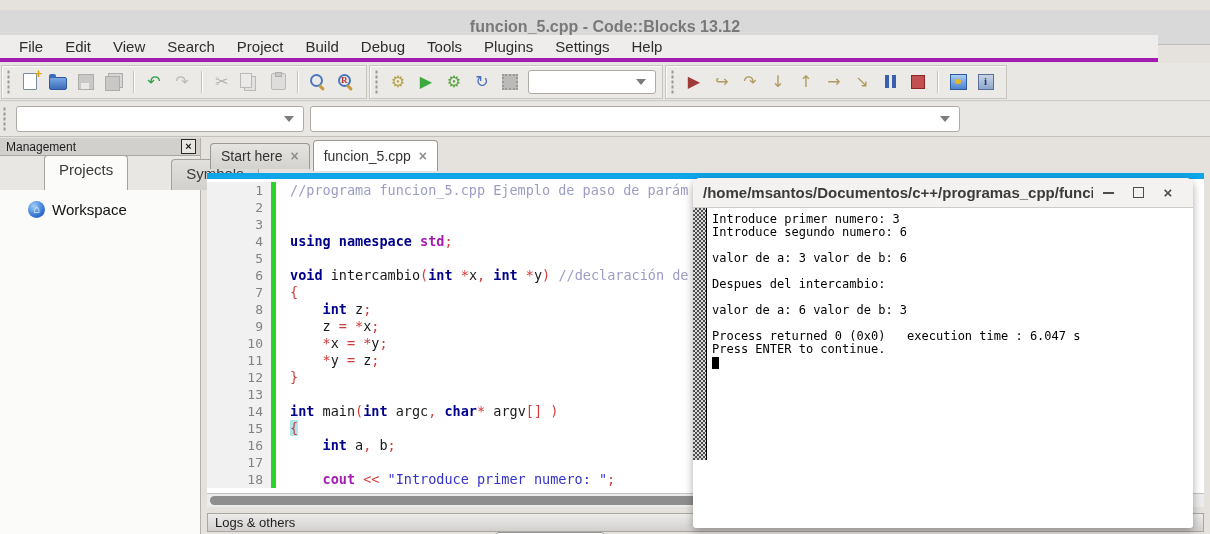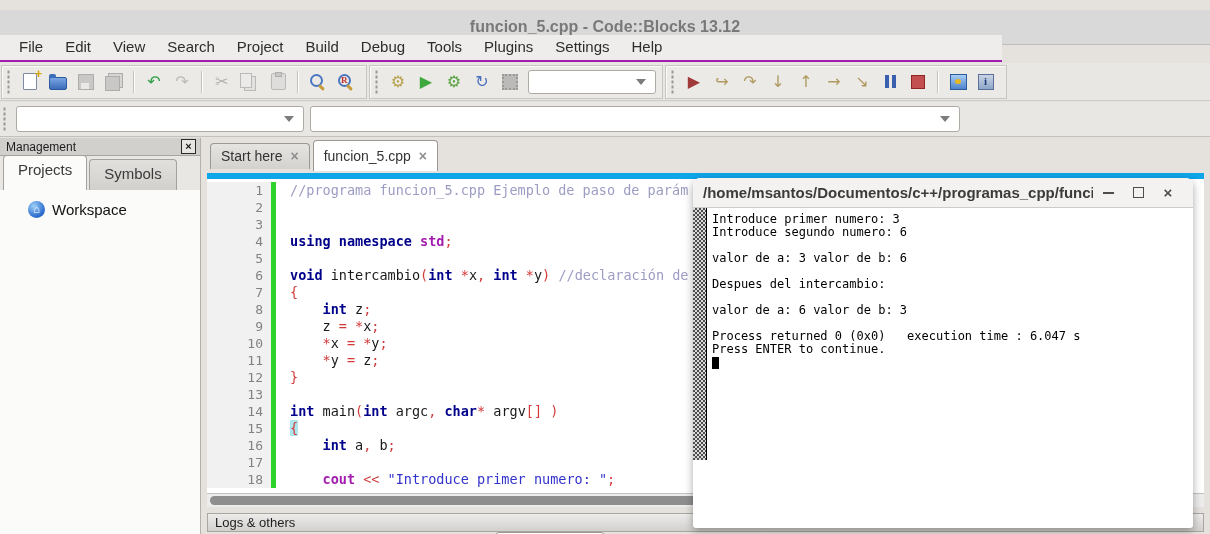--- a/index.html
+++ b/index.html
@@ -4,22 +4,22 @@
 <style>
   html,body{margin:0;padding:0;background:#555;}
   #app{position:relative;width:1210px;height:534px;background:#e5e2de;
        font-family:"Liberation Sans","DejaVu Sans",sans-serif;overflow:hidden;
        -webkit-font-smoothing:antialiased;}
   
   .titlebar{position:absolute;left:0;top:0;width:1210px;height:34px;background:#d9d9d9;
             border-bottom:1px solid #bdbdbd;display:flex;align-items:center;justify-content:center;margin-top:10px;}
   .titlebar .title{font-size:16px;color:#797979;font-weight:bold;}
   
-  .menubar{position:absolute;left:0;top:35px;width:1002px;height:27px;background:#eeedec;
-           border-bottom:2px solid #a21caf;display:flex;padding-left:8px;box-sizing:border-box;}
+  .menubar{position:absolute;left:0;top:35px;width:1158px;height:27px;background:#eeedec;
+           border-bottom:4px solid #a21caf;display:flex;align-items:center;padding-left:8px;box-sizing:border-box;}
   .menu-item{font-size:15px;color:#2d2d2d;padding:3px 11px;cursor:default;}
   
   .tbrow{position:absolute;left:0;width:1210px;background:#e9e7e4;box-sizing:border-box;}
   .tbrow1{top:63px;height:38px;border-bottom:1px solid #cfccc7;display:flex;align-items:center;}
   .tbrow2{top:102px;height:35px;border-bottom:1px solid #c4c1bc;display:flex;align-items:center;}
   .tb-group{display:flex;align-items:center;height:32px;margin:0 1px;padding:0 6px 0 2px;
             border:1px solid #c9c6c1;background:#eceae7;box-shadow:inset 1px 1px 0 #fbfaf9;}
   .tb-grip{width:5px;height:24px;margin:0 5px 0 2px;
            background-image:radial-gradient(#9a9792 1px, transparent 1.2px);
            background-size:4px 5px;background-position:center;}
@@ -64,21 +64,21 @@
   .mgmt{position:absolute;left:0;top:138px;width:200px;height:396px;background:#fbfbfa;
         border-right:1px solid #b4b1ac;}
   .mgmt-caption{height:17px;background:#d2d0cd;border-bottom:1px solid #a9a6a1;display:flex;
                 align-items:center;justify-content:space-between;padding:0 4px 0 6px;}
   .mgmt-caption .cap{font-size:12px;color:#1c1c1c;}
   .mgmt-close{width:13px;height:13px;border:1px solid #2a2a2a;background:#e8e6e3;display:flex;
               align-items:center;justify-content:center;font-size:11px;font-weight:bold;color:#1a1a1a;line-height:1;}
   .mgmt-tabs{display:flex;align-items:flex-end;height:34px;background:#e9e7e4;padding-left:3px;
              border-bottom:1px solid #fbfbfa;}
   .m-tab{font-size:15px;color:#3a3a3a;padding:5px 14px;border:1px solid #a5a29d;border-bottom:none;
-         border-radius:4px 4px 0 0;background:linear-gradient(#e2e0dd,#d2d0cd);margin-right:2px;height:20px;}
+         border-radius:4px 4px 0 0;background:linear-gradient(#e2e0dd,#d2d0cd);margin-right:2px;height:20px;margin-left:41px;}
   .m-tab.active{background:#fbfbfa;height:24px;}
   .mgmt-body{padding:10px 0 0 28px;}
   .ws-item{display:flex;align-items:center;gap:7px;}
   .ws-icon{width:17px;height:17px;border-radius:50%;
            background:radial-gradient(circle at 35% 30%, #9fd0f7, #2f6fd0 65%, #1c4aa0);
            display:flex;align-items:center;justify-content:center;color:#fff;font-size:11px;line-height:1;}
   .ws-label{font-size:15px;color:#111;}
   
   .edarea{position:absolute;left:207px;top:138px;width:997px;height:396px;}
   .ed-tabbar{height:35px;display:flex;align-items:center;padding-left:3px;background:transparent;

